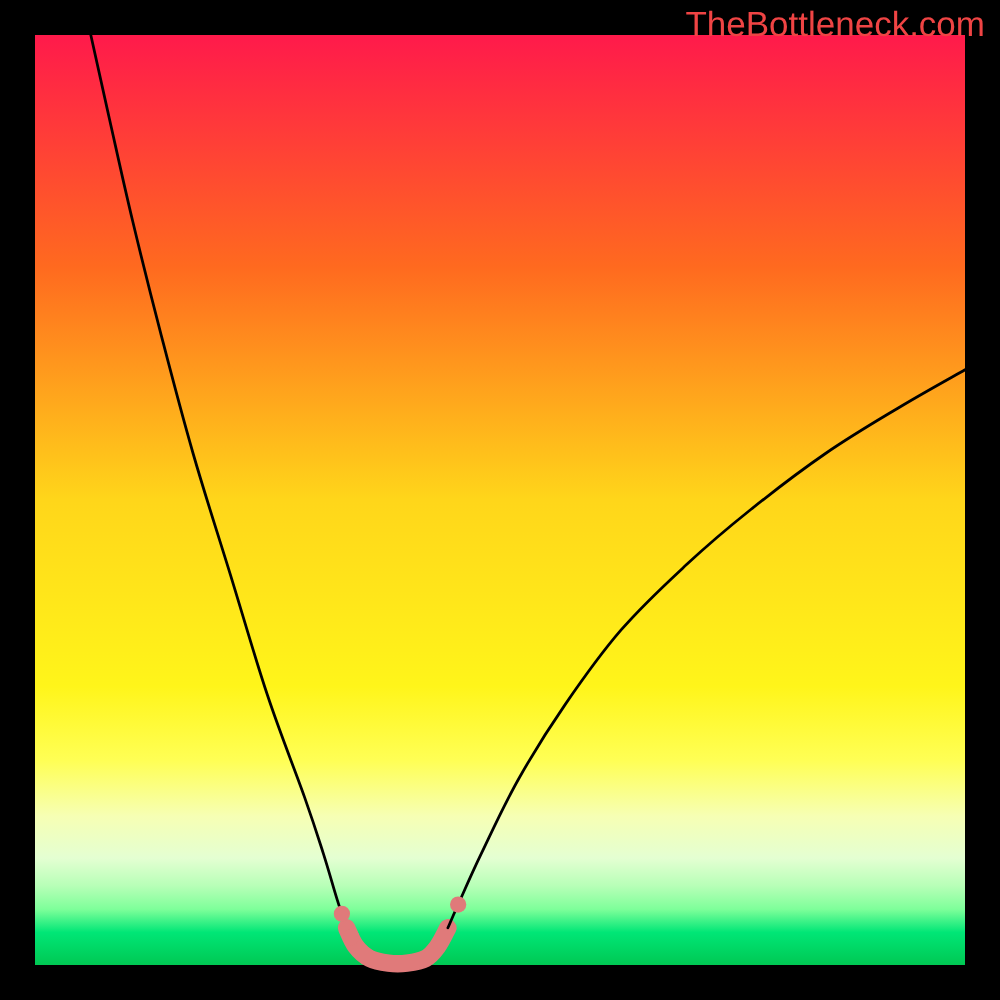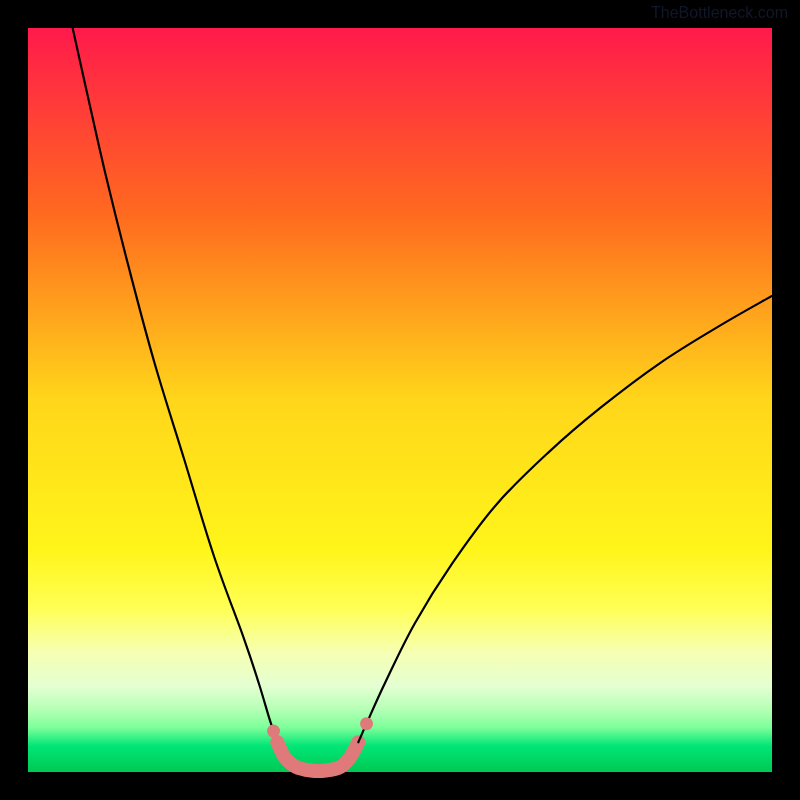--- a/index.html
+++ b/index.html
@@ -13,22 +13,22 @@
     width: 800px;
     height: 800px;
   }
   svg {
     display: block;
   }
   .attribution {
     position: absolute;
     top: 4px;
     right: 12px;
-    font-size: 16px;
-    color: #0f172a;
+    font-size: 28px;
+    color: #ef4444;
     font-family: Arial, sans-serif;
   }
 </style>
 </head>
 <body>
 
 <div class="canvas-wrap">
 
   <svg width="800" height="800" viewBox="0 0 800 800">
     <defs>

